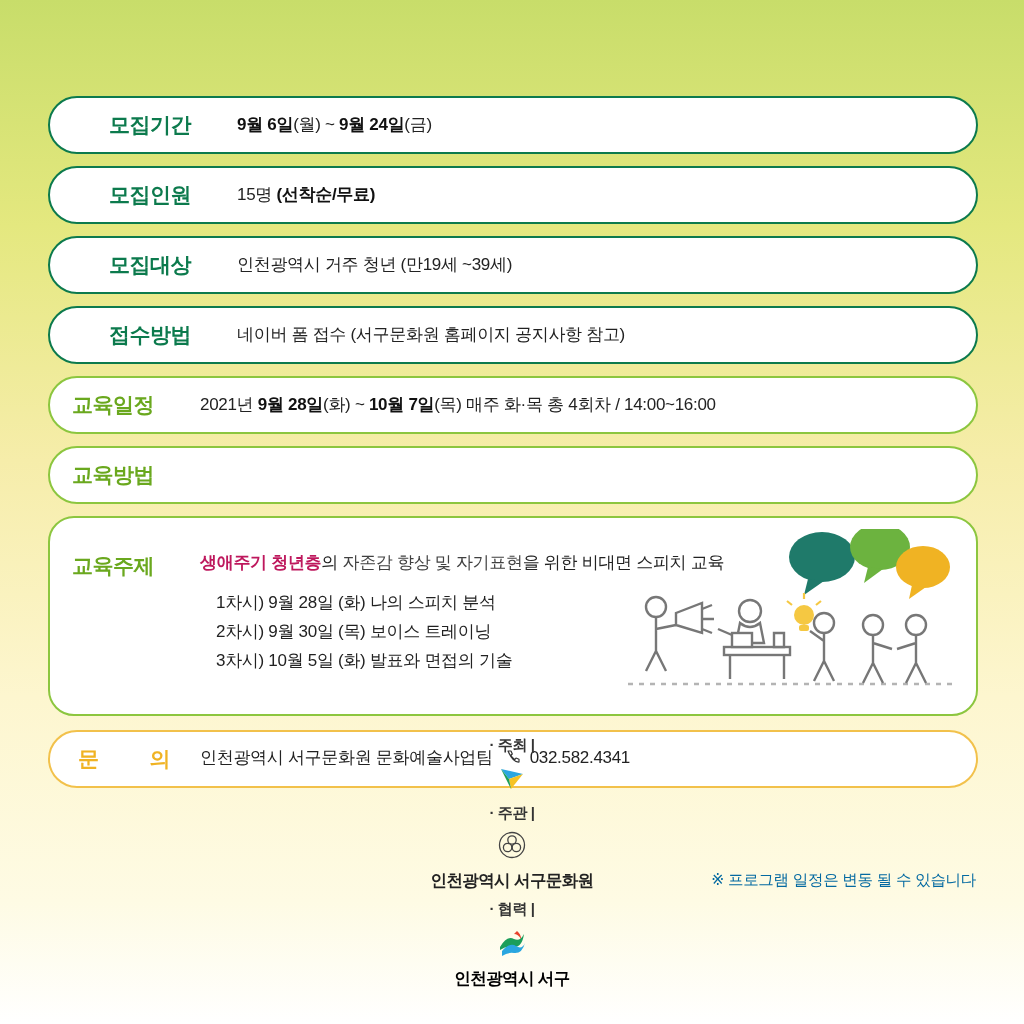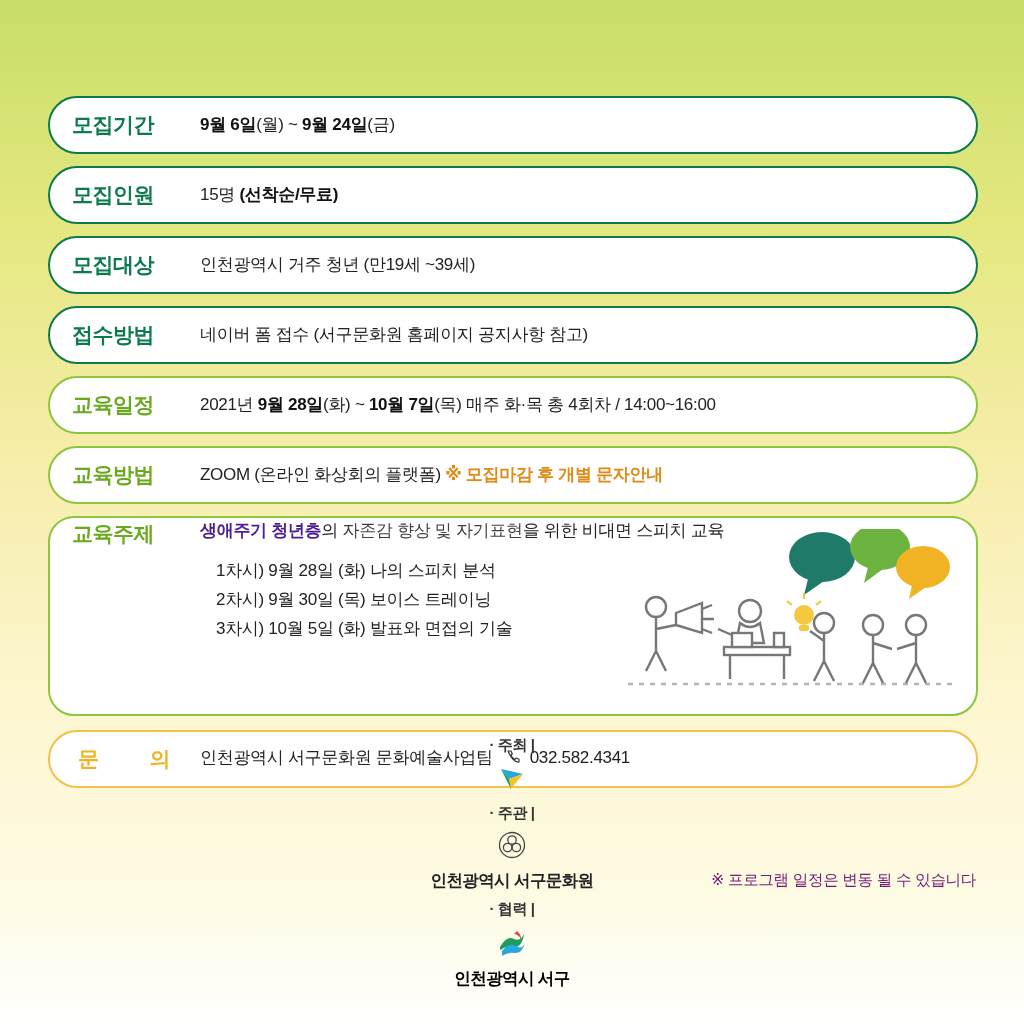--- a/index.html
+++ b/index.html
@@ -43,21 +43,21 @@
   .row.green-light { border: 2.5px solid #8cc63f; }
   .row.yellow { border: 2.5px solid #f2c14b; }
 
   .row-label {
     flex: 0 0 128px;
     font-size: 21px;
     font-weight: bold;
     letter-spacing: -0.5px;
     white-space: nowrap;
   }
-  .label-dark { color: #0c7a4d; }
+  .label-dark { color: #0c7a4d; margin-left: 37px; }
   .label-light { color: #6aa81e; }
   .label-yellow { color: #f0b323; }
   .label-spaced {
     display: flex;
     justify-content: space-between;
     width: 92px;
     padding-left: 6px;
   }
 
   .row-value {
@@ -65,35 +65,35 @@
     color: #222222;
     letter-spacing: -0.3px;
     line-height: 1.5;
   }
   .row-value b { font-weight: bold; color: #111111; }
   .em-orange { color: #e08a14; font-weight: bold; }
 
   
   .row.topic {
     align-items: flex-start;
-    padding-top: 0;
+    padding-top: 32px;
     padding-bottom: 18px;
     min-height: 200px;
     border-radius: 26px;
   }
   .topic .row-label { padding-top: 2px; }
   .topic-body { flex: 1; }
   .topic-head {
     font-size: 17px;
     line-height: 1.5;
     letter-spacing: -0.3px;
     color: #222;
     margin-bottom: 12px;
   }
-  .topic-head .hl-green { color: #4c1d95; font-weight: bold; }
+  .topic-head .hl-green { color: #be185d; font-weight: bold; }
   .topic-head .hl-orange { color: #404040; font-weight: normal; }
   .topic-list {
     margin: 0;
     padding-left: 16px;
     list-style: none;
   }
   .topic-list li {
     font-size: 17px;
     color: #222;
     line-height: 1.72;
@@ -107,21 +107,21 @@
     width: 330px;
     height: 175px;
     pointer-events: none;
   }
 
   .note {
     position: absolute;
     right: 48px;
     top: 870px;
     font-size: 15.5px;
-    color: #701a75;
+    color: #0369a1;
     letter-spacing: -0.3px;
   }
 
   .footer {
     position: absolute;
     left: 0;
     bottom: 34px;
     width: 1024px;
     display: flex;
     align-items: center;
@@ -168,21 +168,20 @@
       <div class="row-value">네이버 폼 접수 (서구문화원 홈페이지 공지사항 참고)</div>
     </div>
 
     <div class="row green-light">
       <div class="row-label label-light">교육일정</div>
       <div class="row-value">2021년 <b>9월 28일</b>(화) ~ <b>10월 7일</b>(목) 매주 화·목 총 4회차 / 14:00~16:00</div>
     </div>
 
     <div class="row green-light">
       <div class="row-label label-light">교육방법</div>
-      <div class="row-value">ZOOM (온라인 화상회의 플랫폼) <span class="em-orange">※ 모집마감 후 개별 문자안내</span></div>
     </div>
 
     <div class="row green-light topic">
       <div class="row-label label-light">교육주제</div>
       <div class="topic-body">
         <div class="topic-head"><span class="hl-green">생애주기 청년층</span>의 <span class="hl-orange">자존감 향상 및 자기표현</span>을 위한 비대면 스피치 교육</div>
         <ul class="topic-list">
           <li>1차시) 9월 28일 (화) 나의 스피치 분석</li>
           <li>2차시) 9월 30일 (목) 보이스 트레이닝</li>
           <li>3차시) 10월 5일 (화) 발표와 면접의 기술</li>

